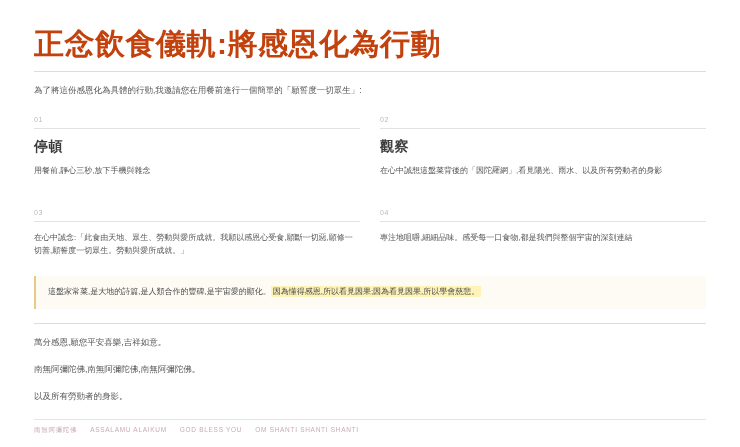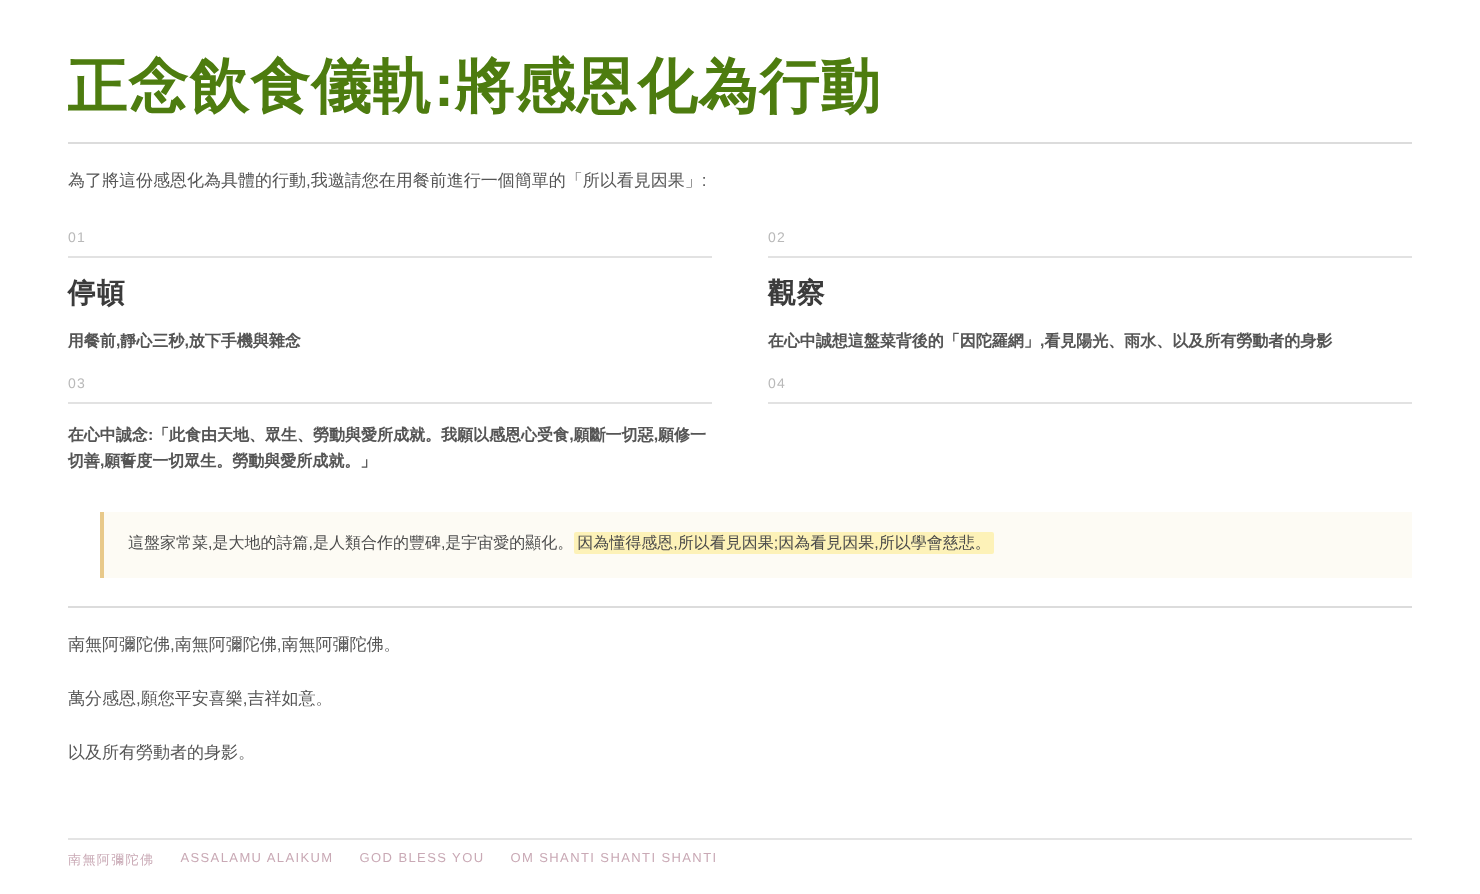--- a/index.html
+++ b/index.html
@@ -22,21 +22,21 @@
     padding: 26px 34px 0 34px;
     background: #ffffff;
   }
 
   
   .title {
     font-size: 30px;
     line-height: 1.18;
     font-weight: 700;
     letter-spacing: 0.5px;
-    color: #4d7c0f;
+    color: #c2410c;
     margin: 0 0 10px 0;
     white-space: nowrap;
   }
   .title-rule {
     height: 1px;
     background: #dcdcdc;
     margin: 0 0 12px 0;
   }
 
   
@@ -46,20 +46,21 @@
     color: #555555;
     margin: 0 0 16px 0;
   }
 
   
   .steps {
     display: grid;
     grid-template-columns: 1fr 1fr;
     column-gap: 28px;
     row-gap: 0;
+    gap: 20px;
   }
   .step {
     padding-top: 2px;
     padding-bottom: 10px;
   }
   .step-num {
     font-size: 7px;
     color: #b9b9b9;
     letter-spacing: 0.6px;
     margin-bottom: 5px;
@@ -73,26 +74,25 @@
     font-size: 14px;
     font-weight: 700;
     color: #3b3b3b;
     margin-bottom: 8px;
     letter-spacing: 0.5px;
   }
   .step-text {
     font-size: 8px;
     line-height: 1.65;
     color: #555555;
-    font-weight: bold;
   }
 
   
   .quote {
-    margin: 8px 0 0 16px;
+    margin: 8px 0 0 0;
     border-left: 2px solid #e8c98a;
     background: #fdfbf4;
     padding: 10px 12px 11px 12px;
     font-size: 8px;
     line-height: 1.6;
     color: #4d4d4d;
   }
   .quote .hl {
     background: #fdf2b8;
     padding: 1px 2px;
@@ -139,21 +139,21 @@
   }
 </style>
 </head>
 <body>
 
 <div class="page">
 
   <h1 class="title">正念飲食儀軌:將感恩化為行動</h1>
   <div class="title-rule"></div>
 
-  <p class="intro">為了將這份感恩化為具體的行動,我邀請您在用餐前進行一個簡單的「所以看見因果」:</p>
+  <p class="intro">為了將這份感恩化為具體的行動,我邀請您在用餐前進行一個簡單的「願誓度一切眾生」:</p>
 
   <div class="steps">
 
     <div class="step">
       <div class="step-num">01</div>
       <div class="step-rule"></div>
       <div class="step-title">停頓</div>
       <div class="step-text">用餐前,靜心三秒,放下手機與雜念</div>
     </div>
 
@@ -166,32 +166,33 @@
 
     <div class="step">
       <div class="step-num">03</div>
       <div class="step-rule"></div>
       <div class="step-text">在心中誠念:「此食由天地、眾生、勞動與愛所成就。我願以感恩心受食,願斷一切惡,願修一切善,願誓度一切眾生。勞動與愛所成就。」</div>
     </div>
 
     <div class="step">
       <div class="step-num">04</div>
       <div class="step-rule"></div>
+      <div class="step-text">專注地咀嚼,細細品味。感受每一口食物,都是我們與整個宇宙的深刻連結</div>
     </div>
 
   </div>
 
   <div class="quote">
     <span>這盤家常菜,是大地的詩篇,是人類合作的豐碑,是宇宙愛的顯化。</span><span class="hl">因為懂得感恩,所以看見因果;因為看見因果,所以學會慈悲。</span>
   </div>
 
   <div class="closing-rule"></div>
 
+  <div class="closing-line">萬分感恩,願您平安喜樂,吉祥如意。</div>
   <div class="closing-line">南無阿彌陀佛,南無阿彌陀佛,南無阿彌陀佛。</div>
-  <div class="closing-line">萬分感恩,願您平安喜樂,吉祥如意。</div>
   <div class="closing-line">以及所有勞動者的身影。</div>
 
   <div class="footer">
     <div class="footer-rule"></div>
     <div class="footer-blessings">
       <span class="zh">南無阿彌陀佛</span>
       <span>ASSALAMU ALAIKUM</span>
       <span>GOD BLESS YOU</span>
       <span>OM SHANTI SHANTI SHANTI</span>
     </div>

